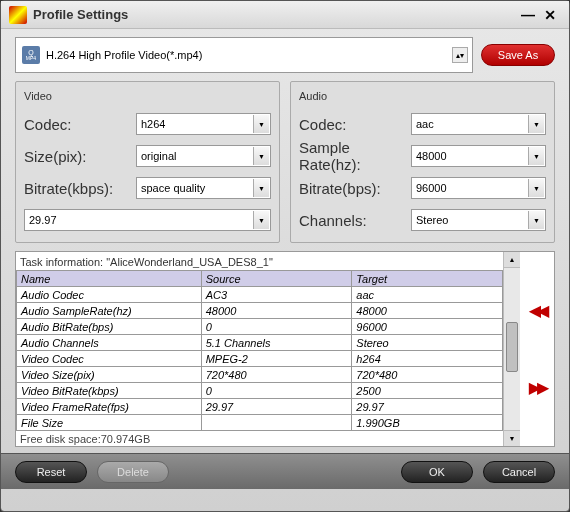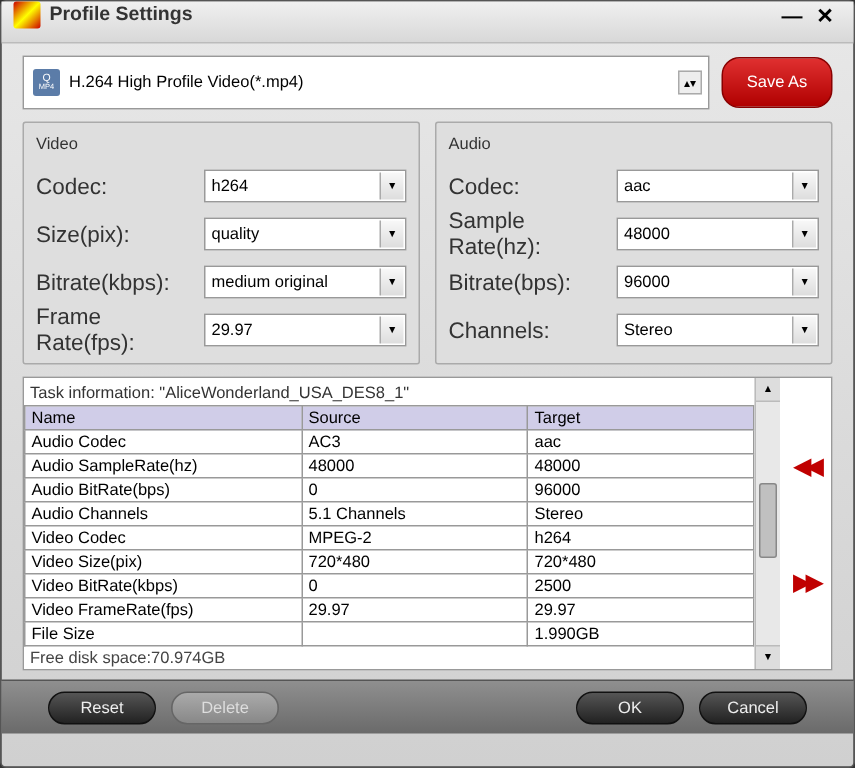--- a/index.html
+++ b/index.html
@@ -15,21 +15,21 @@
   width: 570px;
   height: 512px;
   background: linear-gradient(#e8e8e8, #d0d0d0);
   border: 1px solid #555;
   border-radius: 4px;
 }
 .titlebar {
   height: 28px;
   background: linear-gradient(#f0f0f0, #d8d8d8);
   display: flex;
-  align-items: flex-start;
+  align-items: center;
   padding: 0 8px;
   border-bottom: 1px solid #bbb;
 }
 .titlebar .app-icon {
   width: 18px; height: 18px;
   background: linear-gradient(135deg,#c00,#ff0 50%,#c00);
   margin-right: 6px;
   border-radius: 2px;
 }
 .titlebar .title { font-weight: bold; font-size: 13px; color: #333; flex: 1; }
@@ -45,21 +45,21 @@
   width: 18px; height: 18px; background:#5b7ca8; color:#fff; font-size:7px;
   display:flex; align-items:center; justify-content:center; margin-right:6px;
   border-radius:2px; flex-direction:column; line-height:1;
 }
 .profile-select .arrow {
   position:absolute; right:4px; width:16px; height:16px; display:flex;
   align-items:center; justify-content:center; background:#eee; border:1px solid #aaa;
   font-size:8px;
 }
 .save-as-btn {
-  width: 74px; height: 34px; background: linear-gradient(#e03030,#b00000);
+  width: 74px; height: 22px; background: linear-gradient(#e03030,#b00000);
   color:#fff; border-radius:12px; display:flex; align-items:center;
   justify-content:center; cursor:pointer; font-size:11px; border:1px solid #800;
 }
 .av-panels { display:flex; padding: 4px 14px 8px 14px; gap:10px; }
 .panel { flex:1; border:1px solid #aaa; padding:6px 8px; background:#dedede; border-radius:2px; }
 .panel-title { font-size:11px; color:#333; margin-bottom:4px; padding:2px 0; }
 .form-row { display:flex; align-items:center; height:32px; gap:4px; }
 .form-label { width:108px; color:#333; font-size:15px; }
 .form-select {
   flex:1; height:22px; background:#fff; border:1px solid #999;
@@ -70,34 +70,34 @@
   background:linear-gradient(#f8f8f8,#ddd); border-left:1px solid #aaa;
   display:flex; align-items:center; justify-content:center; font-size:7px;
 }
 .task-area { margin:0 14px 6px 14px; border:1px solid #999; background:#fff; height:196px;
   display:flex; position:relative; }
 .task-scroll { flex:1; overflow:hidden; }
 .task-header { padding:4px 4px 2px 4px; font-size:11px; color:#333; }
 .task-table { width:100%; border-collapse:collapse; font-size:11px; }
 .task-table th, .task-table td {
   border:1px solid #999; padding:1px 4px; text-align:left; height:16px;
-  font-weight:normal; background:#fff;
+  font-weight:normal; background:#fff;font-style:italic;
 }
 .task-table th { background:#d0cde8; }
 .task-footer { padding:2px 4px; font-size:11px; color:#444; }
 .vscroll { width:17px; background:#e8e8e8; border-left:1px solid #bbb; position:relative; }
 .vscroll .thumb { position:absolute; left:2px; right:2px; top:70px; height:50px; background:#c0c0c0; border:1px solid #888; border-radius:2px; }
 .vscroll .sarrow { position:absolute; left:0; right:0; height:16px; display:flex; align-items:center; justify-content:center; font-size:7px; background:#ddd; }
 .vscroll .up { top:0; border-bottom:1px solid #bbb;}
 .vscroll .down { bottom:0; border-top:1px solid #bbb;}
 .nav-col { width:34px; display:flex; flex-direction:column; align-items:center; justify-content:space-around; padding:20px 0; }
 .nav-btn { color:#c00000; font-size:16px; cursor:pointer; letter-spacing:-4px; }
 .bottom-bar {
   height:36px; background:linear-gradient(#8f8f8f,#6a6a6a);
-  display:flex; align-items:center; padding:0 31px; gap:10px;
+  display:flex; align-items:center; padding:0 14px; gap:10px;
   border-top:1px solid #555;
 }
 .bottom-bar .spacer { flex:1; }
 .pill-btn {
   min-width:72px; height:22px; border-radius:11px;
   display:flex; align-items:center; justify-content:center;
   font-size:11px; cursor:pointer;
   background:linear-gradient(#555,#222); color:#eee; border:1px solid #111;
 }
 .pill-btn.disabled { background:linear-gradient(#aaa,#888); color:#ddd; border-color:#666; }
@@ -131,33 +131,32 @@
       <div class="form-row">
         <div class="form-label">Codec:</div>
         <div class="form-select">
             <span>h264</span>
             <div class="dd">▼</div>
           </div>
       </div>
       <div class="form-row">
         <div class="form-label">Size(pix):</div>
         <div class="form-select">
-            <span>quality</span>
+            <span>original</span>
             <div class="dd">▼</div>
           </div>
       </div>
       <div class="form-row">
         <div class="form-label">Bitrate(kbps):</div>
         <div class="form-select">
-            <span>medium original</span>
-            <div class="dd">▼</div>
-          </div>
-      </div>
-      <div class="form-row">
-        <div class="form-label">Frame Rate(fps):</div>
+            <span>space quality</span>
+            <div class="dd">▼</div>
+          </div>
+      </div>
+      <div class="form-row">
         <div class="form-select">
             <span>29.97</span>
             <div class="dd">▼</div>
           </div>
       </div>
     </div>
     <div class="panel">
       <div class="panel-title">Audio</div>
       <div class="form-row">
         <div class="form-label">Codec:</div>

